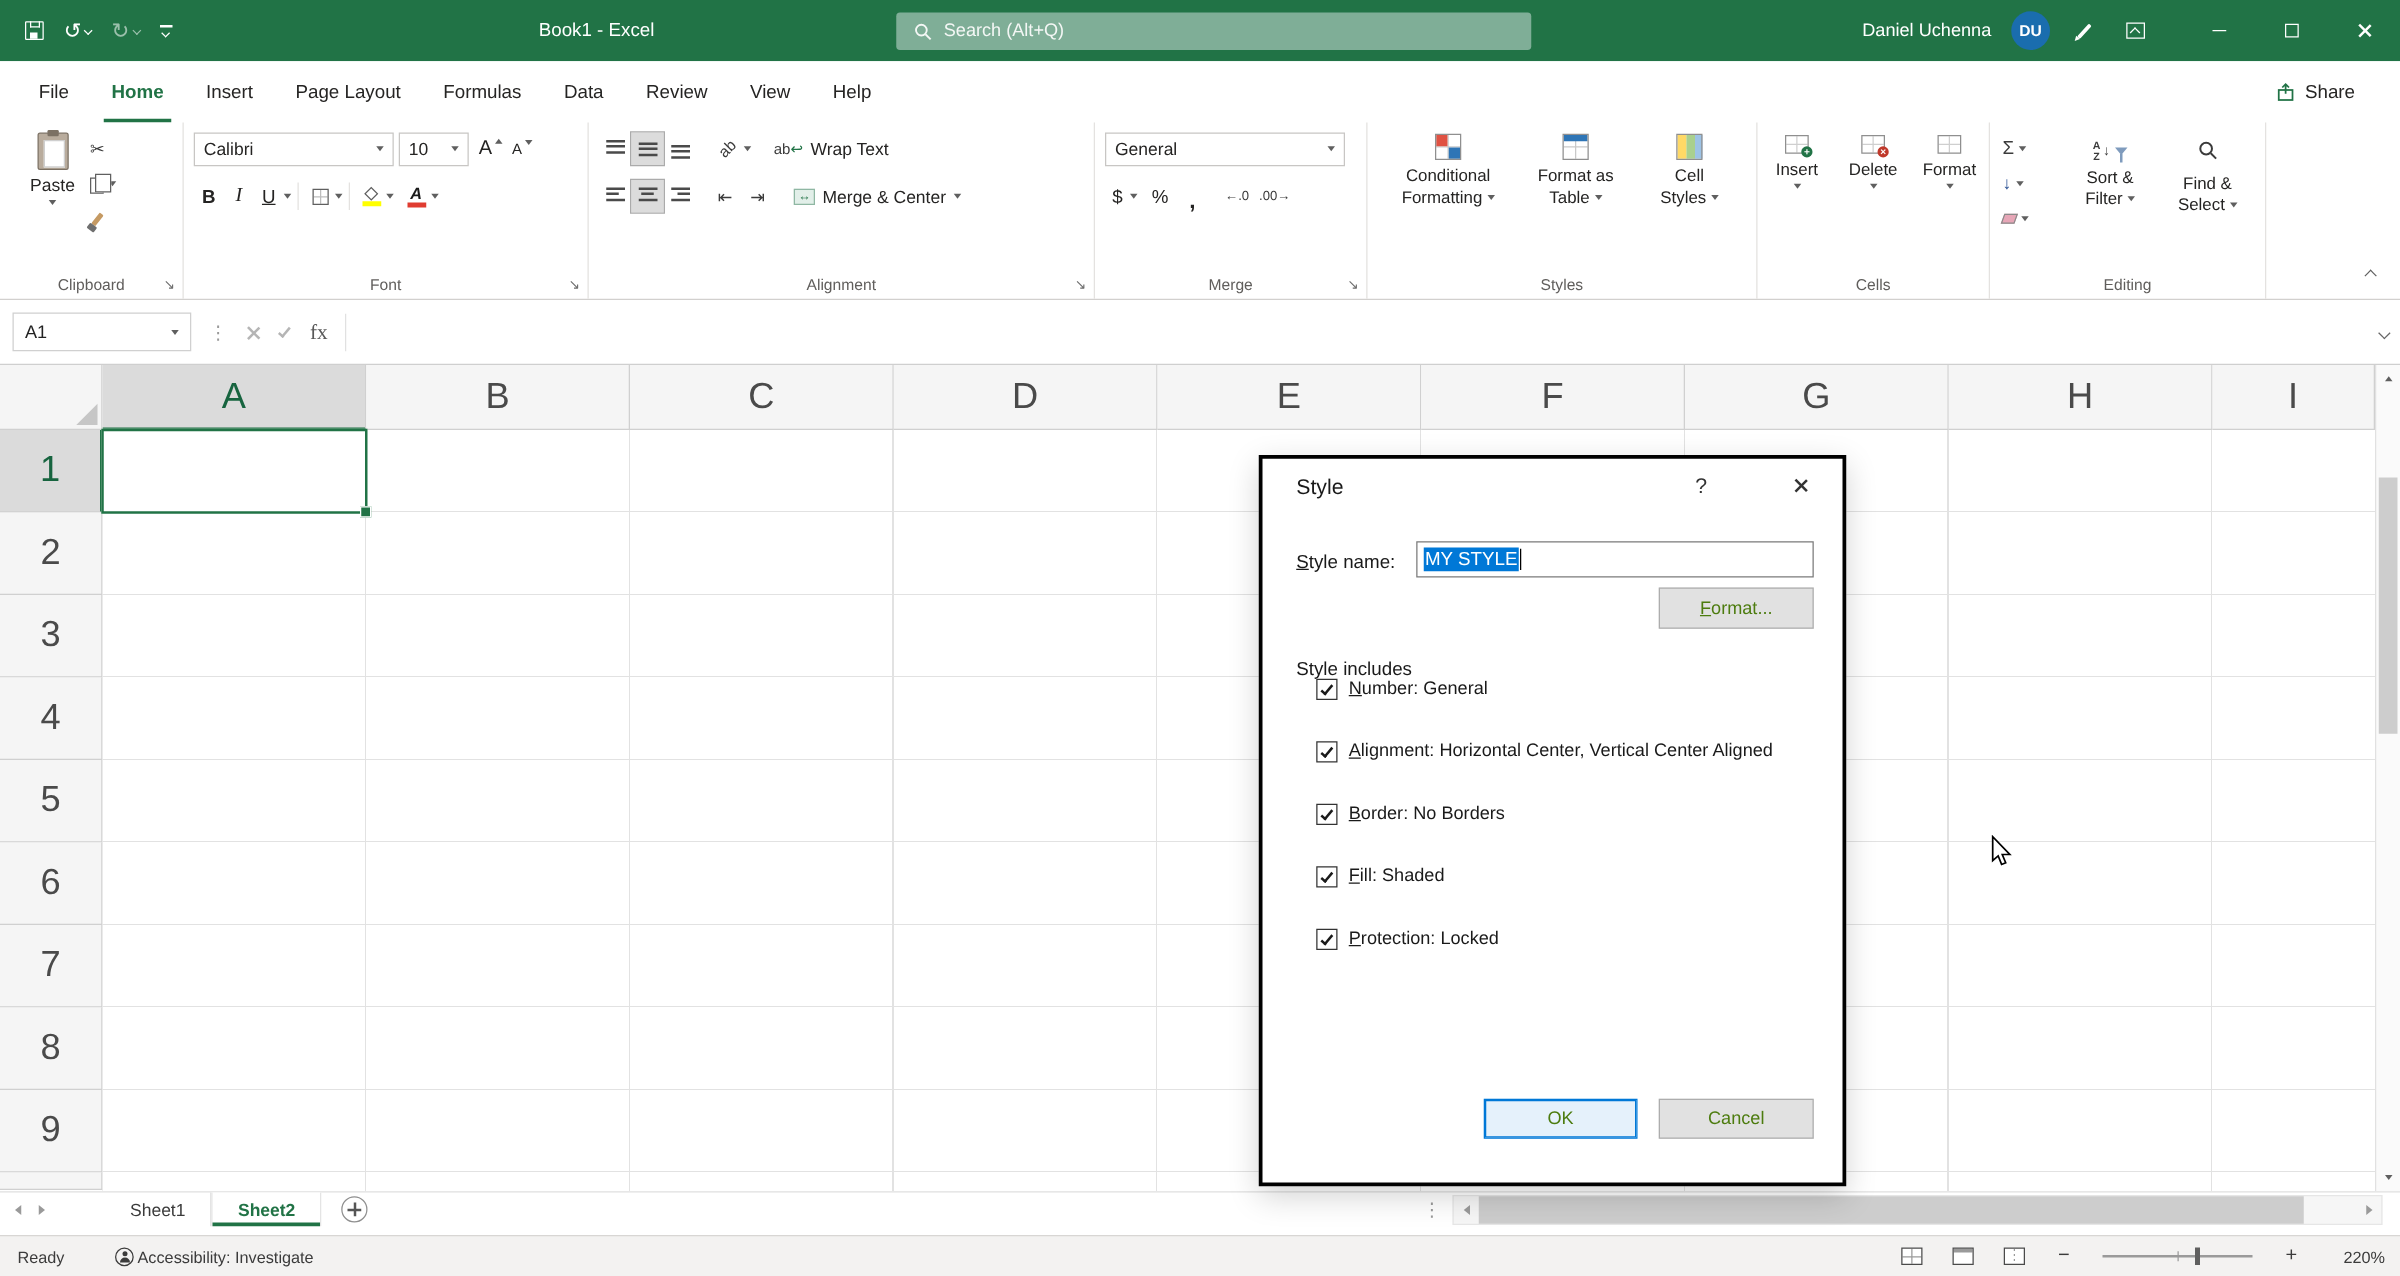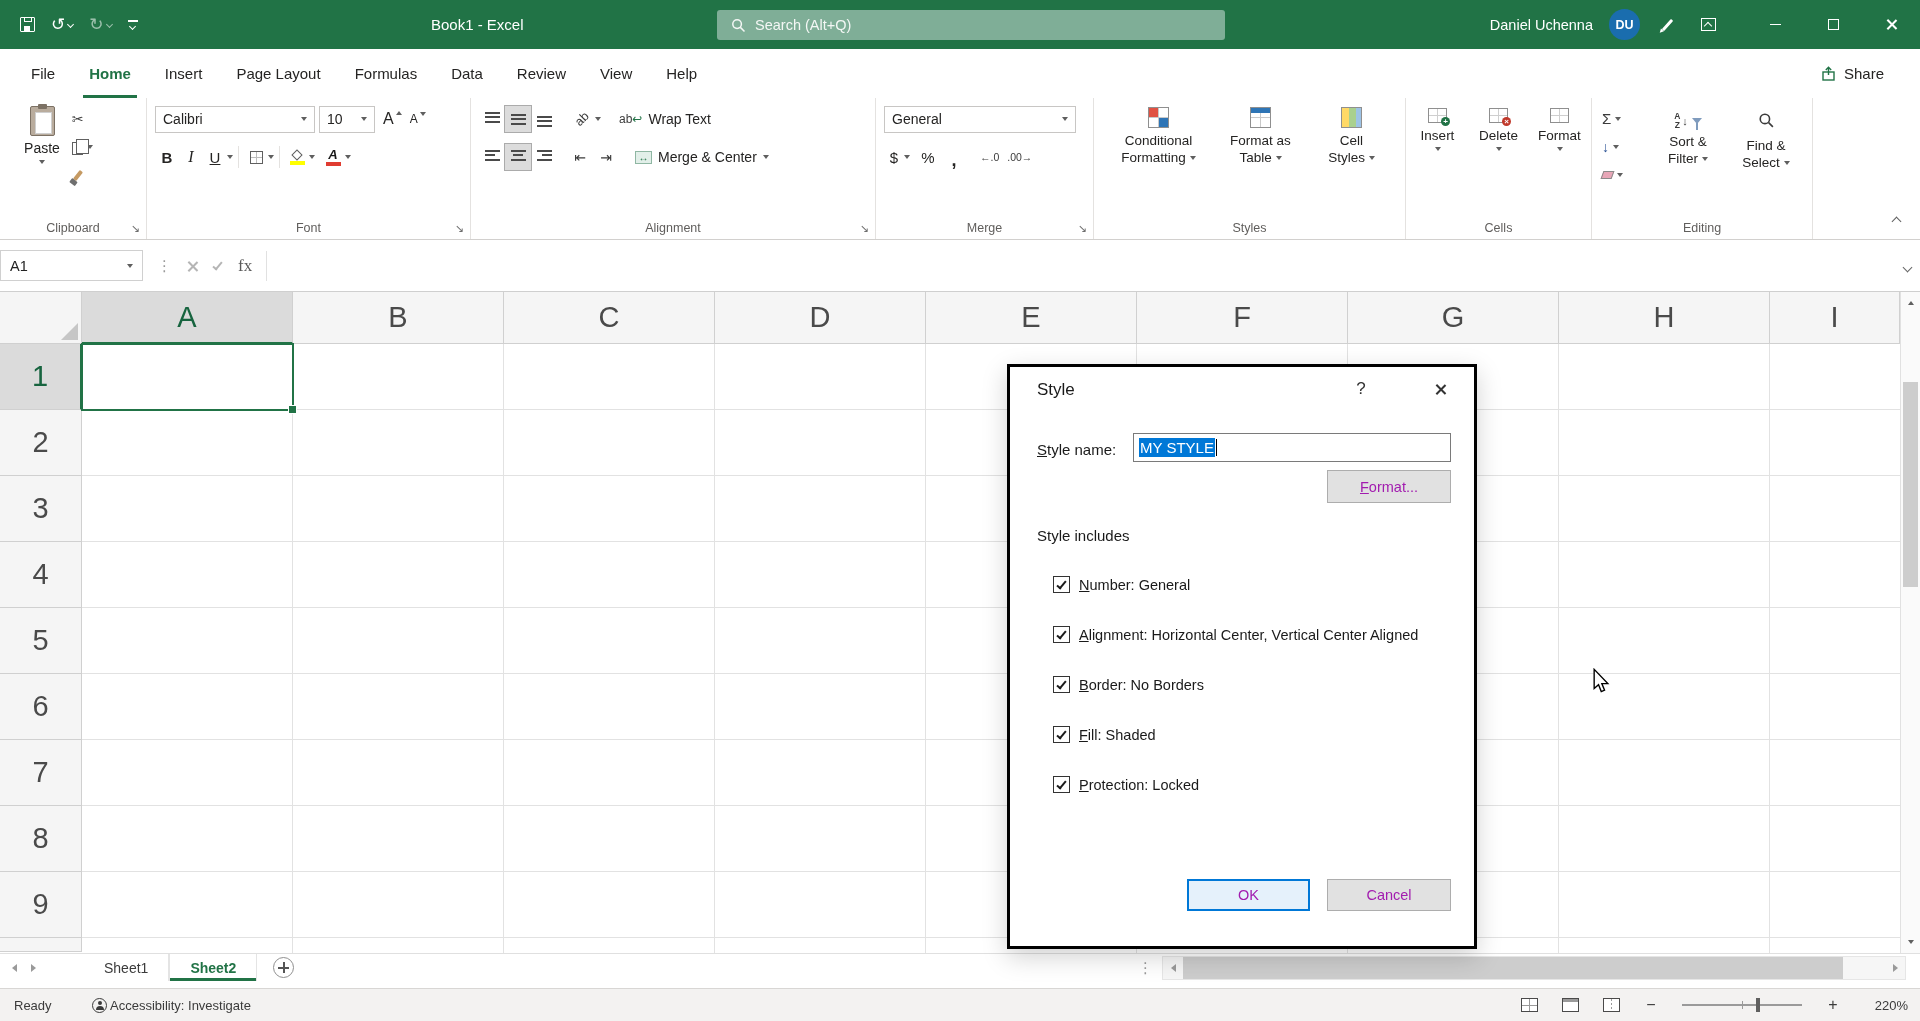--- a/index.html
+++ b/index.html
@@ -149,21 +149,21 @@
   .azcol{display:flex;flex-direction:column;font-size:8.5px;font-weight:700;color:#3b3b3b;line-height:8.5px}
   .azarr{font-size:11px;color:#3b3b3b}
   .funnel{width:0;height:0;border-left:5px solid transparent;border-right:5px solid transparent;border-top:6px solid #7f9bbd;position:relative;margin-left:2px}
   .funnel::after{content:"";position:absolute;left:-1px;top:-1px;width:2px;height:7px;background:#7f9bbd}
 
   .g-spacer{flex:1;border-right:none;position:relative}
   .collapse-btn{position:absolute;right:20px;bottom:10px;color:#5f5f5f}
 
   
   .fbar{position:absolute;top:240px;left:0;width:1920px;height:52px;background:#fff;border-bottom:1px solid #cfcfcf;display:flex;align-items:center}
-  .namebox{width:143px;height:31px;border:1px solid #d0d0d0;display:flex;align-items:center;padding:0 9px;font-size:14.5px;color:#222}
+  .namebox{width:143px;height:31px;margin-left:10px;border:1px solid #d0d0d0;display:flex;align-items:center;padding:0 9px;font-size:14.5px;color:#222}
   .namebox .tri{margin-left:auto}
   .fdots{color:#9a9a9a;font-size:15px;margin:0 14px}
   .fxbtns{display:flex;align-items:center;gap:18px;color:#b5b5b5;margin-right:14px}
   .fxbtns .check{border-color:#b5b5b5}
   .fxlbl{font-family:"Liberation Serif",serif;font-size:17px;color:#595959}
   .fdiv{width:1px;height:30px;background:#e1e1e1;margin-right:2px}
   .finput{flex:1;height:100%;display:flex;align-items:center;padding-left:10px;font-size:14px;color:#222}
   .fexp{color:#666;margin-right:9px}
 
   
@@ -226,27 +226,27 @@
   .dialog{position:absolute;left:1007px;top:364px;width:470px;height:585px;background:#fff;border:3px solid #000;box-shadow:0 8px 24px rgba(0,0,0,.18);z-index:50}
   .dlg-title{position:absolute;left:0;top:0;right:0;height:46px;display:flex;align-items:center;padding-left:27px;font-size:17px;color:#1a1a1a}
   .dlg-help{position:absolute;left:340px;top:12px;font-size:17px;color:#333;width:22px;text-align:center}
   .dlg-close{position:absolute;right:27px;top:15px;color:#333}
   .accel{display:inline-block}
   .accel::first-letter{text-decoration:underline}
   .dlg-lbl{position:absolute;left:27px;top:74px;font-size:15px;color:#1a1a1a}
   .dlg-input{position:absolute;left:123px;top:66px;width:318px;height:29px;border:1px solid #7a7a7a;background:#fff;display:flex;align-items:center;padding-left:5px;font-size:15px}
   .seltext{background:var(--selblue,#0078d7);color:#fff;padding:1px 1px}
   .caret{width:1px;height:17px;background:#000;display:inline-block;margin-left:1px}
-  .dlg-btn{position:absolute;display:flex;align-items:center;justify-content:center;font-size:14.5px;color:#a21caf;background:#e1e1e1;border:1px solid #adadad}
+  .dlg-btn{position:absolute;display:flex;align-items:center;justify-content:center;font-size:14.5px;color:#4d7c0f;background:#e1e1e1;border:1px solid #adadad}
   .btn-format{left:317px;top:103px;width:124px;height:33px}
   .btn-ok{left:177px;top:512px;width:123px;height:32px;background:#e5f1fb;border:1px solid var(--selblue,#0078d7);box-shadow:inset 0 0 0 1px var(--selblue,#0078d7)}
   .btn-cancel{left:317px;top:512px;width:124px;height:32px}
   .dlg-includes{position:absolute;left:27px;top:160px;font-size:15px;color:#1a1a1a}
   .dlg-options{position:absolute;left:43px;top:176px;right:8px}
-  .opt{display:flex;align-items:flex-end;height:50px;gap:9px;white-space:nowrap}
+  .opt{display:flex;align-items:flex-start;height:50px;gap:9px;white-space:nowrap}
   .cb{width:17px;height:17px;border:1px solid #333;background:#fff;display:inline-flex;align-items:center;justify-content:center;flex:none}
   .optlabel{font-size:14.5px;color:#1a1a1a}
 
   
   .cursor{position:absolute;left:1590px;top:668px;z-index:100;pointer-events:none}
 </style>
 </head>
 <body>
 
 <div class="screen">

